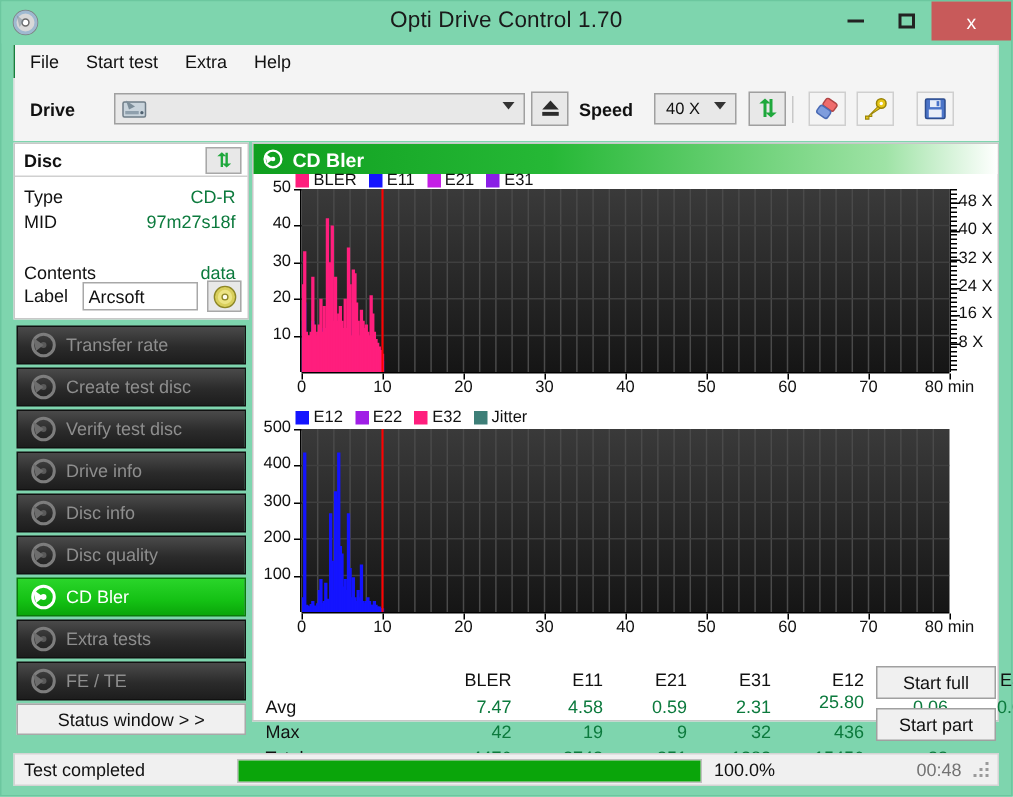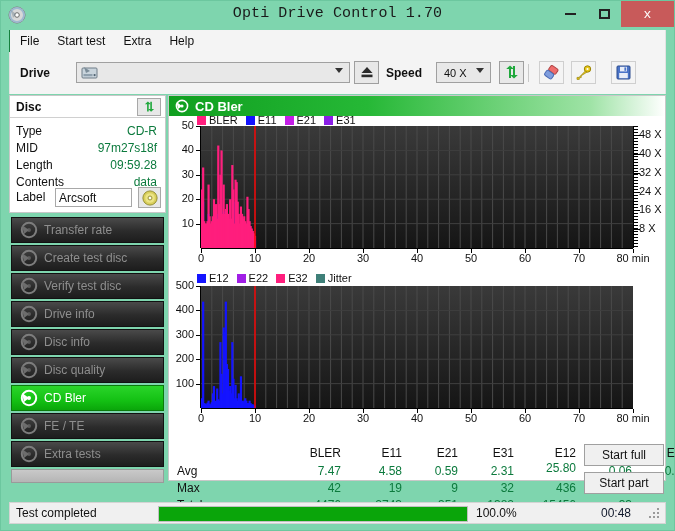--- a/index.html
+++ b/index.html
@@ -15,21 +15,20 @@
     position: absolute; left: 0; top: 0;
     width: 675px; height: 531px;
     background: #7ed5ae;
     border: 1px solid #6cc79f;
   }
 
   
   .titlebar {
     position: absolute; left: 0; top: 0; width: 673px; height: 28px;
     background: #7ed5ae;
-    font-family: Liberation Mono, monospace;
   }
   .app-icon {
     position: absolute; left: 7px; top: 5px; width: 18px; height: 18px;
   }
   .title-text {
     position: absolute; left: 0; top: 4px; width: 673px;
     text-align: center;
     font-size: 15px; color: #1a1a1a;
     letter-spacing: .1px;
   }
@@ -206,21 +205,21 @@
     background: #f0f0f0; border: 1px solid #d4d4d4;
     display: flex; align-items: center;
   }
   .st-text { position: absolute; left: 6px; font-size: 12px; color: #111; }
   .st-progress-outer {
     position: absolute; left: 148px; top: 3px; width: 310px; height: 16px;
     background: #ffffff; border: 1px solid #c0c0c0;
   }
   .st-progress-bar { height: 100%; background: #0aa50a; }
   .st-pct { position: absolute; left: 466px; font-size: 12px; color: #111; }
-  .st-time { position: absolute; right: 34px; font-size: 12px; color: #0f172a; text-align: right; }
+  .st-time { position: absolute; right: 24px; font-size: 12px; color: #737373; text-align: right; }
   .grip { position: absolute; right: 4px; bottom: 3px; width: 12px; height: 12px; }
   .grip i { position: absolute; width: 2px; height: 2px; background: #9a9a9a; }
 </style>
 </head>
 <body>
 
 <div class="window">
 
   <div class="titlebar">
     <span class="app-icon">
@@ -326,24 +325,20 @@
       </div>
 
       <div class="disc-row r0">
         <span>Type</span>
         <span class="v">CD-R</span>
       </div>
       <div class="disc-row r1">
         <span>MID</span>
         <span class="v">97m27s18f</span>
       </div>
-      <div class="disc-row r2">
-        <span>Length</span>
-        <span class="v">09:59.28</span>
-      </div>
       <div class="disc-row r3">
         <span>Contents</span>
         <span class="v">data</span>
       </div>
 
       <div class="label-row">Label</div>
       <input class="label-input" value="Arcsoft" style="">
       <div class="label-icon">
         <svg width="16" height="16" viewBox="0 0 18 18">
           <circle cx="9" cy="9" r="8" fill="#d9cf5c" stroke="#8d8626"></circle>
@@ -433,37 +428,38 @@
       </div>
 
       <div class="navbtn">
         <span class="nav-icon">
           <svg width="18" height="18" viewBox="0 0 18 18">
               <circle cx="9" cy="9" r="7.2" fill="none" stroke="#7d7d7d" stroke-width="2"></circle>
               <circle cx="9" cy="9" r="2" fill="#5a5a5a"></circle>
               <path d="M2 4 L9 9 L4 13 Z" fill="#6d6d6d"></path>
             </svg>
         </span>
-        <span>FE / TE</span>
+        <span>Extra tests</span>
       </div>
 
       <div class="navbtn">
         <span class="nav-icon">
           <svg width="18" height="18" viewBox="0 0 18 18">
               <circle cx="9" cy="9" r="7.2" fill="none" stroke="#7d7d7d" stroke-width="2"></circle>
               <circle cx="9" cy="9" r="2" fill="#5a5a5a"></circle>
               <path d="M2 4 L9 9 L4 13 Z" fill="#6d6d6d"></path>
             </svg>
         </span>
-        <span>Extra tests</span>
+        <span>FE / TE</span>
       </div>
 
       <div class="nav-spacer"></div>
     </div>
 
+    <div class="status-window-btn">Status window &gt; &gt;</div>
   </div>
 
   <div class="contentpanel">
     <div class="content-head">
       <span class="ch-icon">
         <svg width="14" height="14" viewBox="0 0 18 18">
             <circle cx="9" cy="9" r="7.2" fill="none" stroke="#ffffff" stroke-width="2"></circle>
             <circle cx="9" cy="9" r="2" fill="#ffffff"></circle>
             <path d="M2 4 L9 9 L4 13 Z" fill="#ffffff"></path>
           </svg>

